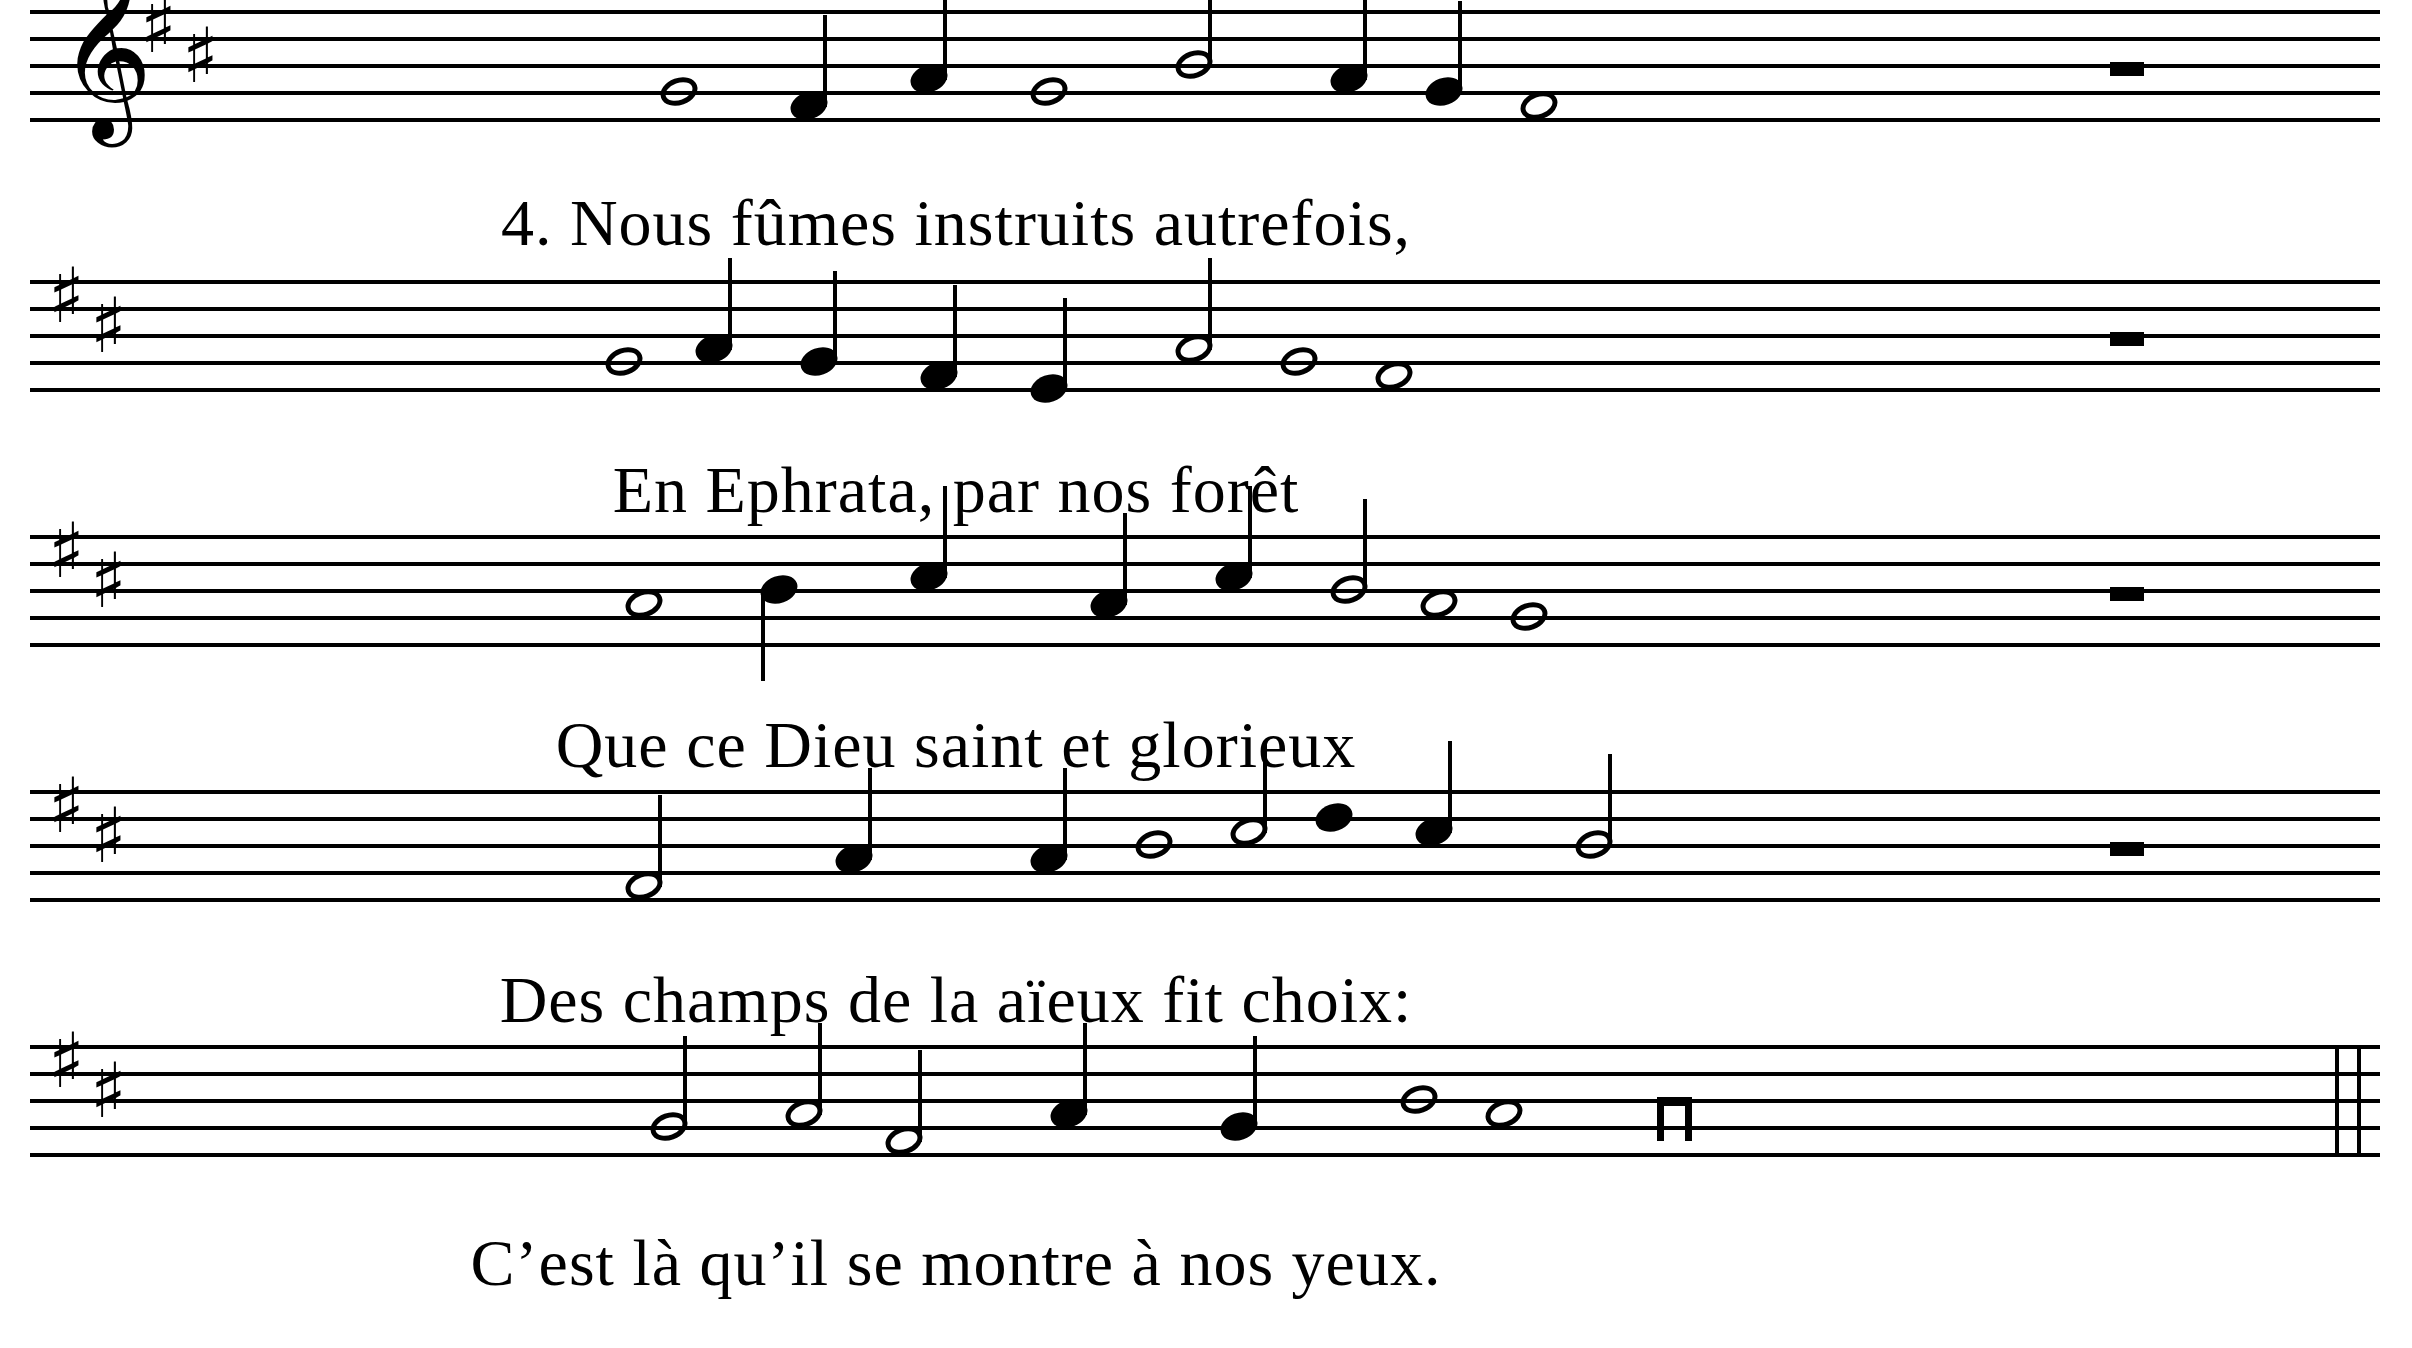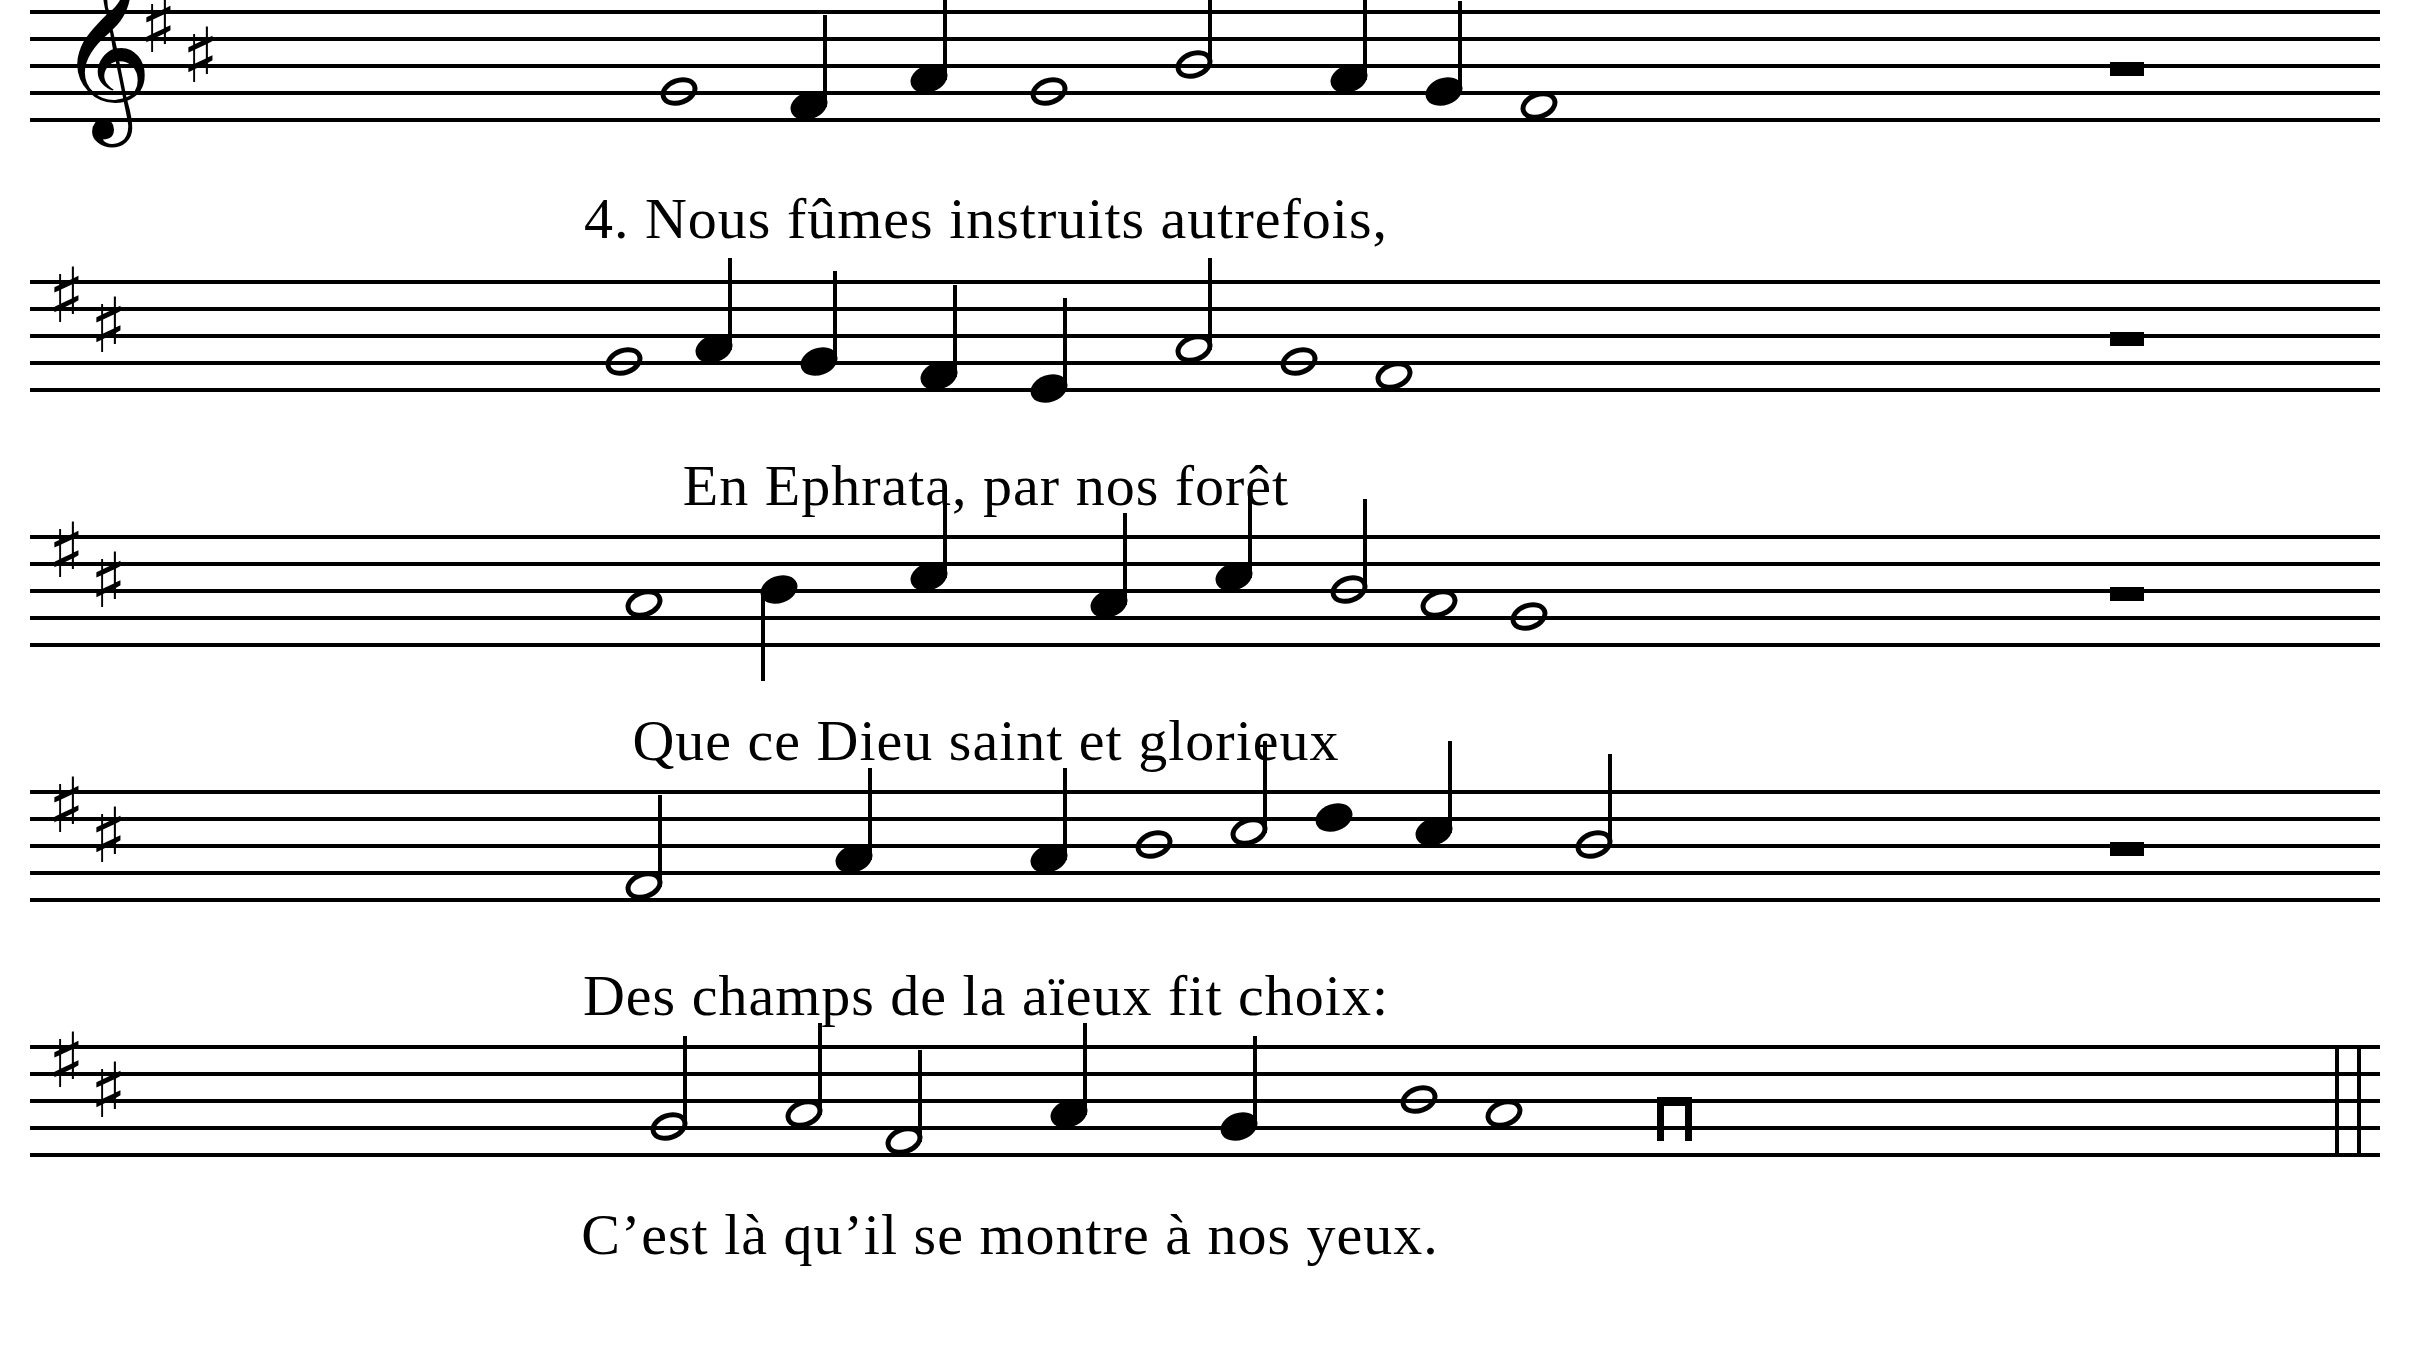--- a/index.html
+++ b/index.html
@@ -129,24 +129,23 @@
     background: #000;
   }
 
   
   .lyric {
     position: absolute;
     left: 0;
     width: 1912px;
     text-align: center;
     font-family: "Liberation Serif", serif;
-    font-size: 58px;
+    font-size: 66px;
     letter-spacing: 1px;
     white-space: nowrap;
-    padding-left: 30px;
   }
 </style>
 </head>
 <body>
 
 <div id="sheet">
 
   <div class="system" style="top:10px;">
     <div class="staff">
       <div class="line l0"></div>
@@ -377,16 +376,16 @@
           <rect x="30" y="8" width="7" height="44" fill="#000"></rect>
           <rect x="2" y="8" width="35" height="9" fill="#000"></rect>
         </svg>
       </div>
 
       <div class="finalbar" style="left:2305px; width:45px;">
         <div class="thin" style="left:0px;"></div>
         <div class="thin" style="left:22px;"></div>
       </div>
     </div>
-    <div class="lyric" style="top:156px;margin-left:24px;">C’est là qu’il se montre à nos yeux.</div>
+    <div class="lyric" style="top:180px;">C’est là qu’il se montre à nos yeux.</div>
   </div>
 
 </div>
 
 </body></html>

